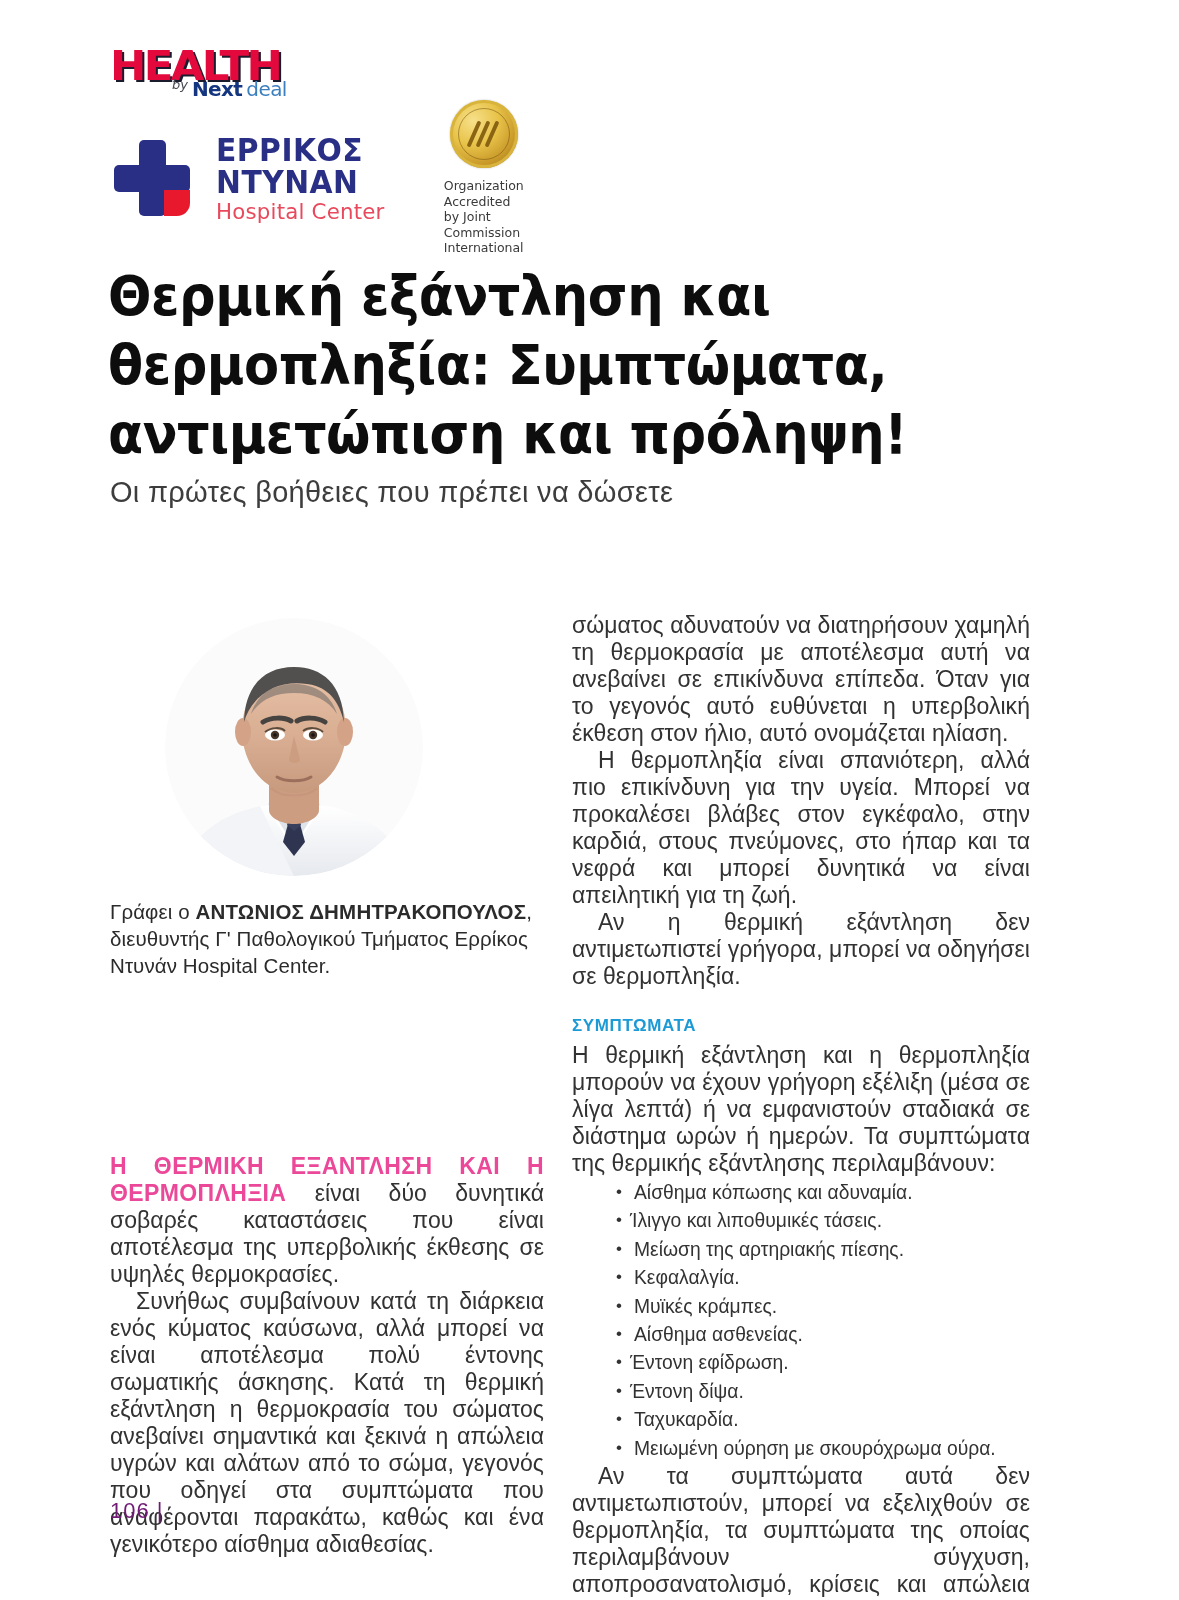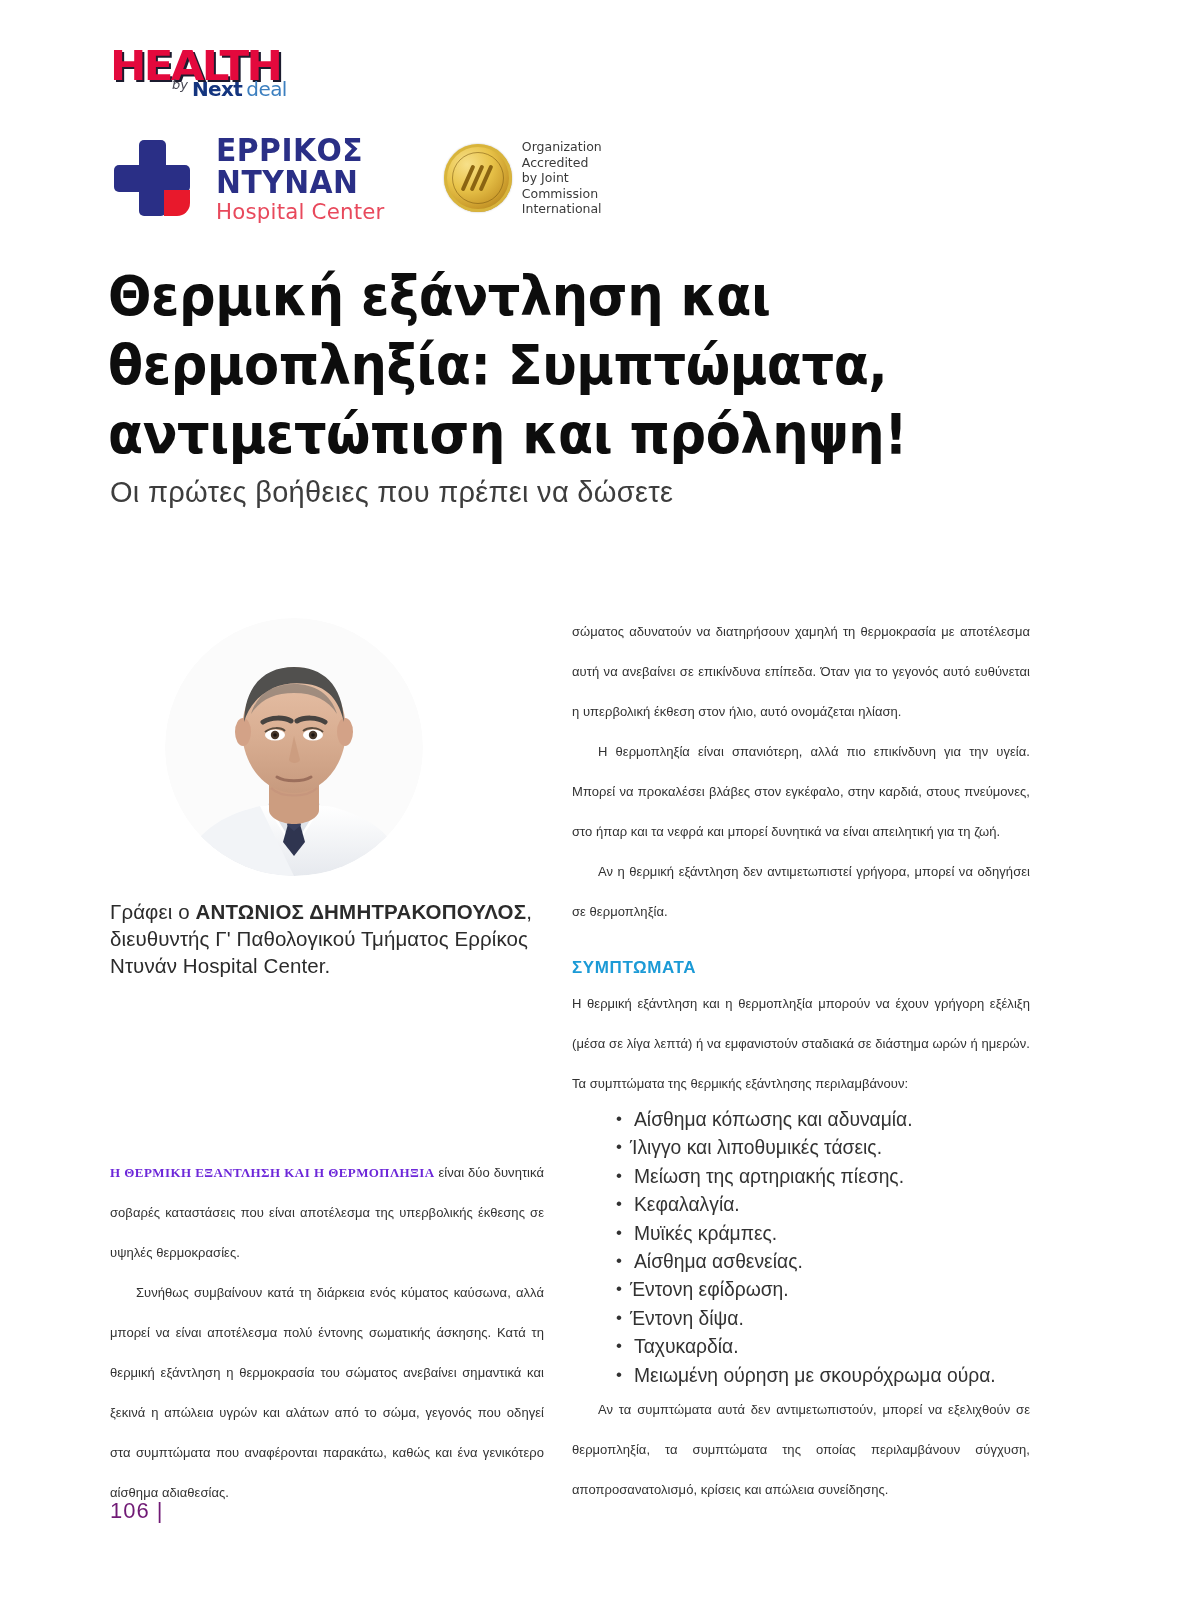--- a/index.html
+++ b/index.html
@@ -131,20 +131,21 @@
     margin-top: 3px;
     transform: scaleX(0.97);
     transform-origin: left center;
   }
 
   .jci-block {
     display: flex;
     align-items: center;
     gap: 10px;
     margin-left: 42px;
+    flex-direction: column;
   }
   .jci-seal {
     width: 68px;
     height: 68px;
     border-radius: 50%;
     background:
       radial-gradient(circle at 34% 30%, #f7e08a 0%, #e8c349 38%, #c9992a 68%, #8f6a16 100%);
     position: relative;
     box-shadow: inset 0 0 0 3px #d8b43c, 0 0 2px rgba(0,0,0,0.3);
     flex: 0 0 68px;
@@ -249,33 +250,32 @@
     color: #2b2b2b;
     letter-spacing: 0.1px;
   }
   .author-caption b {
     font-weight: 700;
     letter-spacing: 0.2px;
   }
 
   .body-text {
     font-family: "Liberation Sans", sans-serif;
-    font-size: 13px;
-    line-height: 40px;
+    font-size: 23px;
+    line-height: 27px;
     color: #323232;
     text-align: justify;
     letter-spacing: 0.05px;
   }
   .body-text p { margin: 0; text-indent: 26px; }
   .body-text p.noindent { text-indent: 0; }
   .lead-caps {
     font-weight: 700;
     letter-spacing: 0.4px;
-    color: #6d28d9;
-    font-family: Liberation Serif, serif;
+    color: #ec4899;
   }
 
   .left-body {
     position: absolute;
     left: 110px;
     top: 1153px;
     width: 434px;
   }
 
   .section-head {

